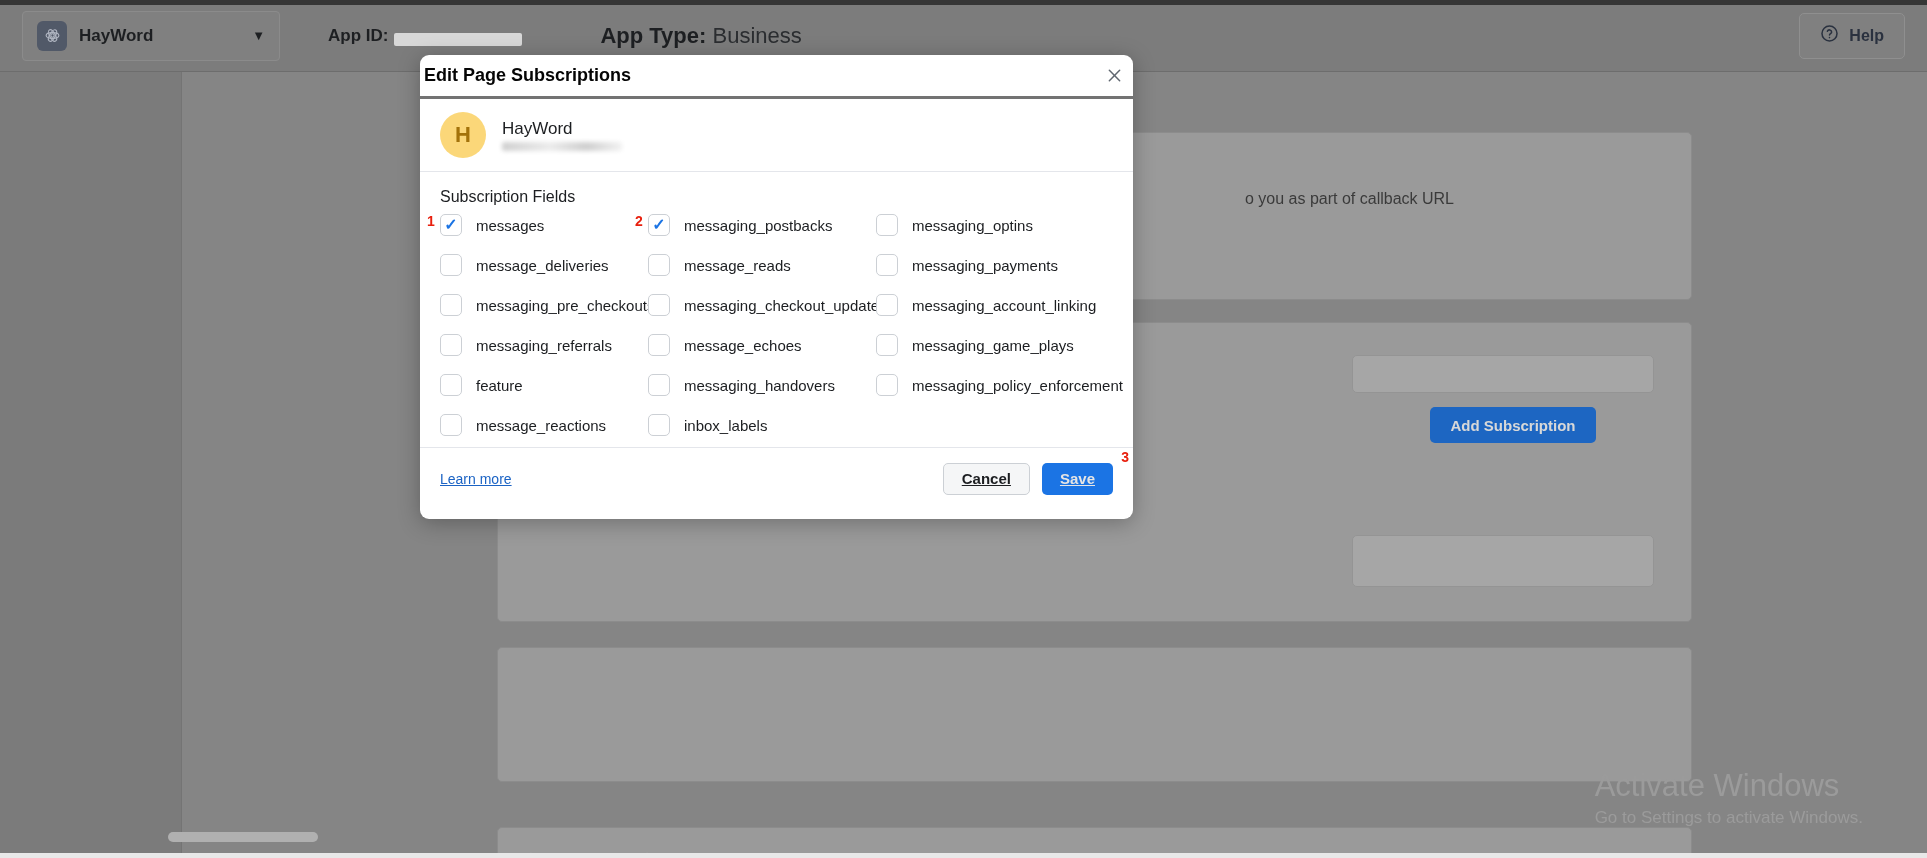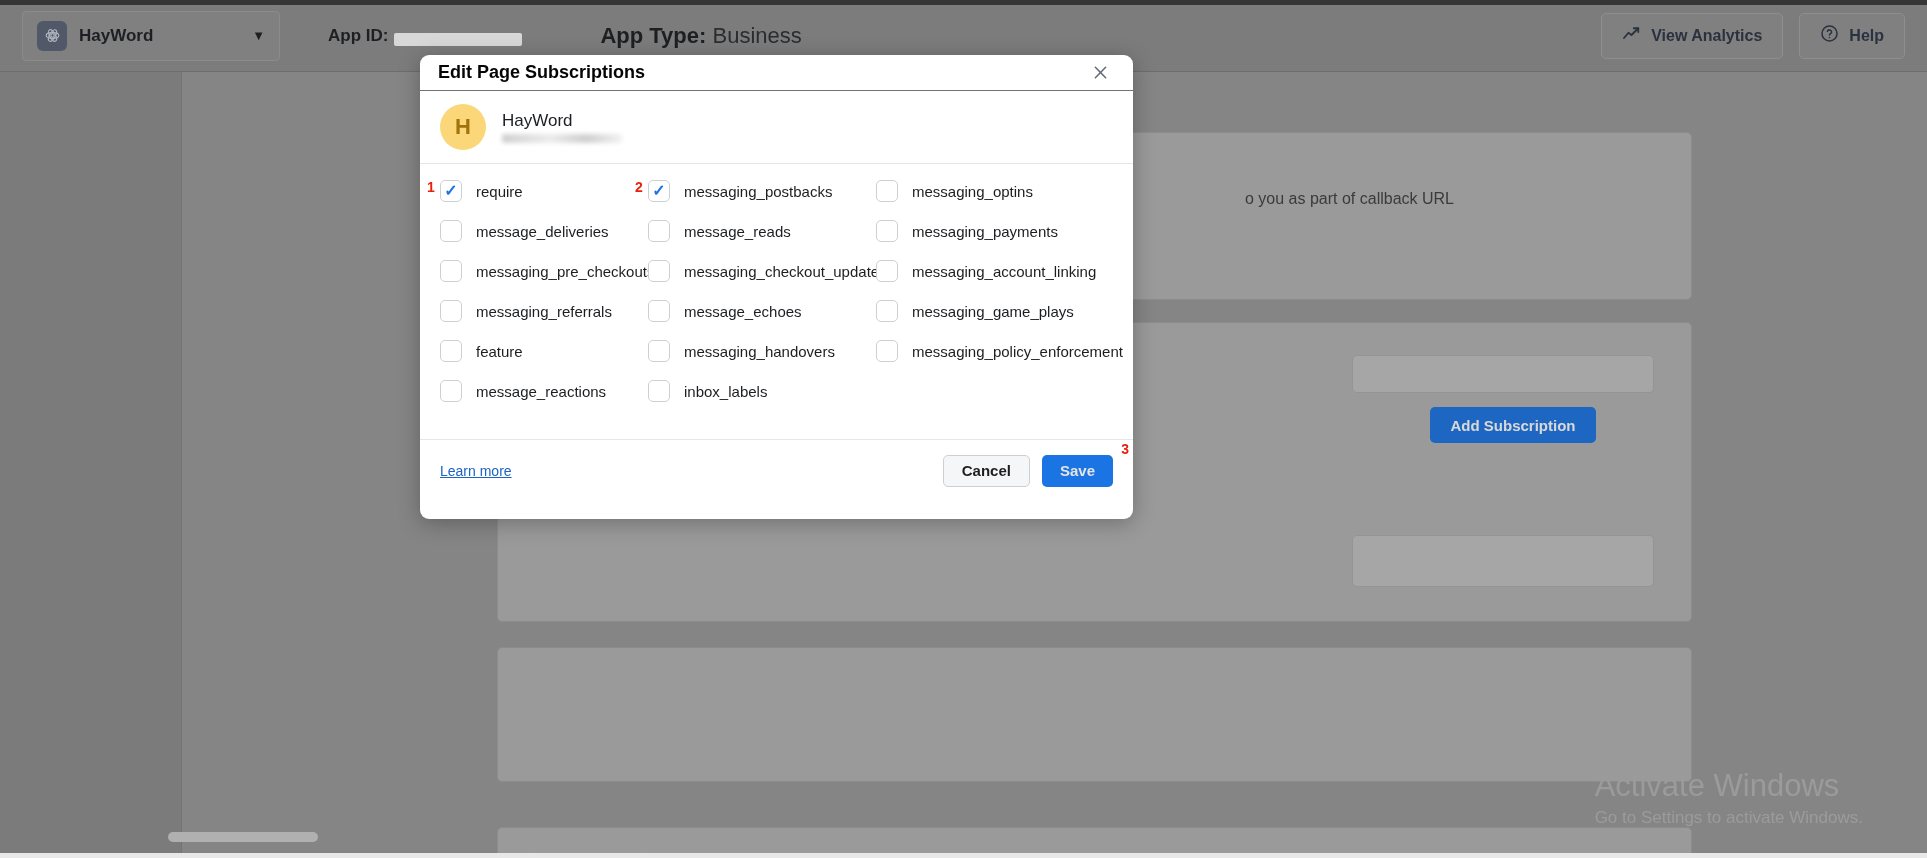--- a/index.html
+++ b/index.html
@@ -124,22 +124,22 @@
   .wm2{ font-size:17px; margin-top:4px; }
 
   
   #modal{
     position:absolute; left:420px; top:55px; width:713px; height:464px;
     background:#ffffff; border-radius:9px;
     box-shadow:0 4px 22px rgba(0,0,0,.28);
     overflow:visible;
   }
   .modal-head{
-    height:36px; border-bottom:1px solid #737373;
-    display:flex; align-items:center; padding:0 18px;
+    height:44px; border-bottom:3px solid #737373;
+    display:flex; align-items:center; padding:0 4px;
   }
   .modal-title{ font-size:18px; font-weight:bold; color:#050505; }
   .modal-close{
     margin-left:auto; width:30px; height:30px; border-radius:50%;
     display:flex; align-items:center; justify-content:center;
     color:#606770; font-size:21px;
   }
   .modal-page{
     height:73px; border-bottom:1px solid #e4e6eb;
     display:flex; align-items:center; padding:0 20px;
@@ -179,21 +179,21 @@
 
   .modal-foot{
     height:62px; border-top:1px solid #e4e6eb;
     display:flex; align-items:center; padding:0 20px;
   }
   .learn-more{ font-size:14px; color:#1b63c4; }
   .foot-actions{ margin-left:auto; display:flex; align-items:center; gap:12px; position:relative; }
   .btn{
     height:32px; border-radius:5px; padding:0 18px;
     display:flex; align-items:center; justify-content:center;
-    font-size:15px; font-weight:bold;
+    font-size:15px; font-weight:bold;text-decoration:underline;
   }
   .btn-cancel{ background:#f5f6f7; border:1px solid #ccd0d5; color:#1c1e21; }
   .btn-save{ background:#1b74e4; color:#e5e5e5; }
   .anno-save{
     position:absolute; right:-16px; top:-14px;
     color:#e8200e; font-size:14px; font-weight:bold;
   }
 
   #scrim{
     position:absolute; left:0; top:0; width:1927px; height:858px;
@@ -227,29 +227,20 @@
   </div>
 
   <div class="meta2">
     <b>App Type:</b>
     <span class="v">Business</span>
   </div>
 
   <div class="topbar-right">
     <div class="tb-btn">
       <span>
-        <svg width="19" height="15" viewBox="0 0 24 20" fill="none" stroke="#2b3445" stroke-width="2.4" stroke-linecap="round" stroke-linejoin="round">
-          <polyline points="2,16 8,9 12,12 21,3"></polyline>
-          <polyline points="15,3 21,3 21,8"></polyline>
-        </svg>
-      </span>
-      <span>View Analytics</span>
-    </div>
-    <div class="tb-btn">
-      <span>
         <svg width="19" height="19" viewBox="0 0 24 24" fill="none" stroke="#2b3445" stroke-width="1.9">
           <circle cx="12" cy="12" r="9.5"></circle>
           <path d="M9.3 9.2a2.8 2.8 0 0 1 5.4 1c0 1.9-2.7 2-2.7 3.6" stroke-linecap="round"></path>
           <circle cx="12" cy="17.2" r="1" fill="#2b3445" stroke="none"></circle>
         </svg>
       </span>
       <span>Help</span>
     </div>
   </div>
 </div>
@@ -303,25 +294,26 @@
 
   <div class="modal-page">
     <div class="avatar">H</div>
     <div class="page-meta">
       <div class="page-name">HayWord</div>
       <div class="page-sub"></div>
     </div>
   </div>
 
   <div class="modal-body">
+    <div class="section-title">Subscription Fields</div>
     <div class="grid" id="fields-grid">
         <div class="cb-item">
           <span class="anno">1</span>
           <span class="cbox checked"></span>
-          <span class="cb-label">require</span>
+          <span class="cb-label">messages</span>
         </div>
         <div class="cb-item">
           <span class="anno">2</span>
           <span class="cbox checked"></span>
           <span class="cb-label">messaging_postbacks</span>
         </div>
         <div class="cb-item">
           <span class="cbox"></span>
           <span class="cb-label">messaging_optins</span>
         </div>

